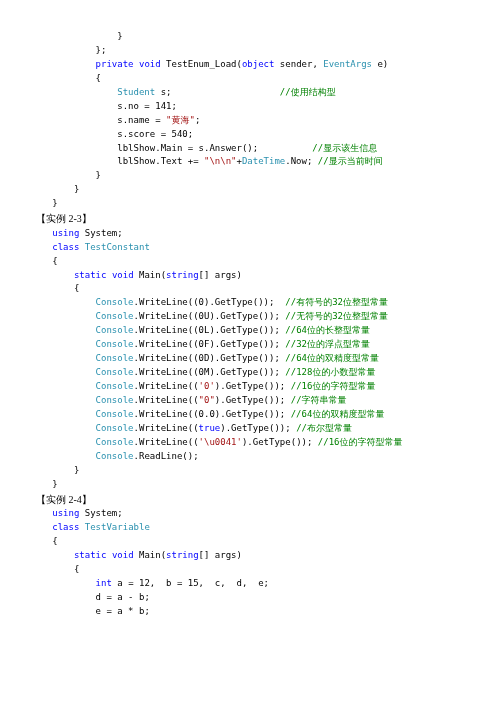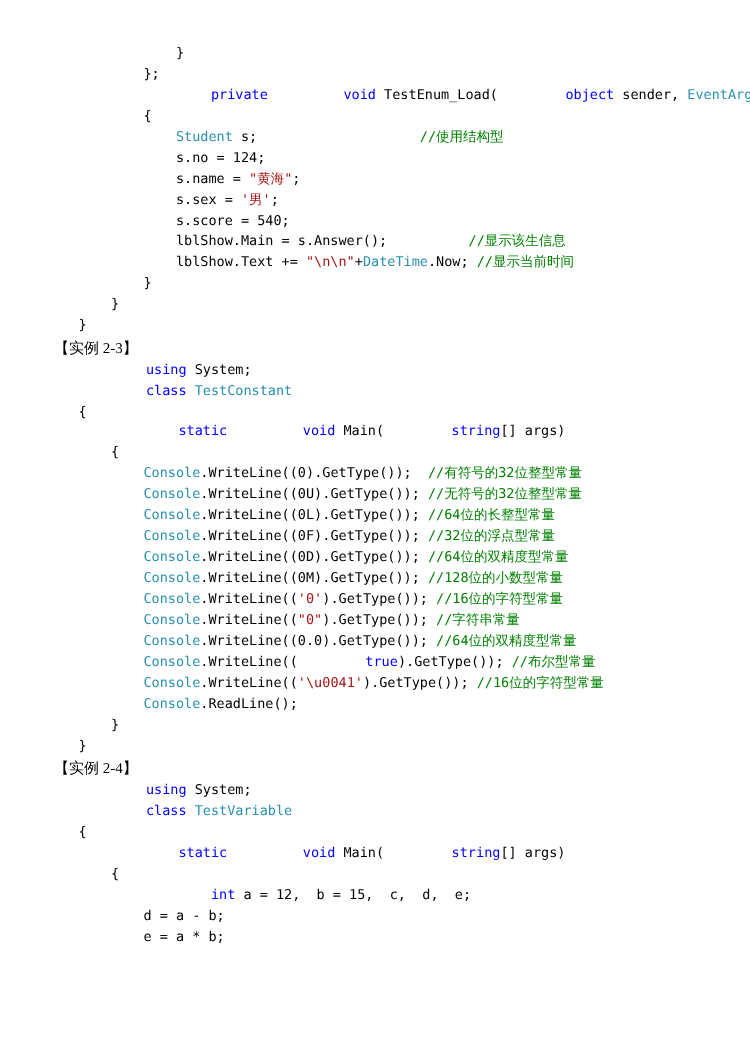--- a/index.html
+++ b/index.html
@@ -8,37 +8,36 @@
     background: #fff;
     font-family: "SimSun", "宋体", "Consolas", monospace;
     font-size: 9px;
     line-height: 1.55;
     color: #000;
     width: 500px;
     box-sizing: border-box;
   }
   .line { white-space: pre; }
   .cls  { color: #2b91af; margin-top: 12px; }       
-  .kw   { color: #0000ff; margin-left: 45px; }       
+  .kw   { color: #0000ff; }       
   .str  { color: #a31515; }       
   .com  { color: #008000; }
   .hdr  { font-family: Liberation Serif, serif; font-size: 10px; }
 </style>
 </head>
 <body>
 
 <div>
 <div class="line">               }</div>
 <div class="line">           };</div>
 <div class="line">           <span class="kw">private</span> <span class="kw">void</span> <span>TestEnum_Load(</span><span class="kw">object</span><span> sender, </span><span class="cls">EventArgs</span><span> e)</span></div>
 <div class="line">           {</div>
 <div class="line">               <span class="cls">Student</span><span> s;</span>                    <span class="com">//使用结构型</span></div>
-<div class="line">               <span>s.no = 124;</span></div>
+<div class="line">               <span>s.no = 141;</span></div>
 <div class="line">               <span>s.name = </span><span class="str">"黄海"</span><span>;</span></div>
-<div class="line">               <span>s.sex = </span><span class="str">'男'</span><span>;</span></div>
 <div class="line">               <span>s.score = 540;</span></div>
 <div class="line">               <span>lblShow.Main = s.Answer();</span>          <span class="com">//显示该生信息</span></div>
 <div class="line">               <span>lblShow.Text += </span><span class="str">"\n\n"</span><span>+</span><span class="cls">DateTime</span><span>.Now;</span> <span class="com">//显示当前时间</span></div>
 <div class="line">           }</div>
 <div class="line">       }</div>
 <div class="line">   }</div>
 </div>
 
 <div class="hdr">【实例 2-3】</div>
 

